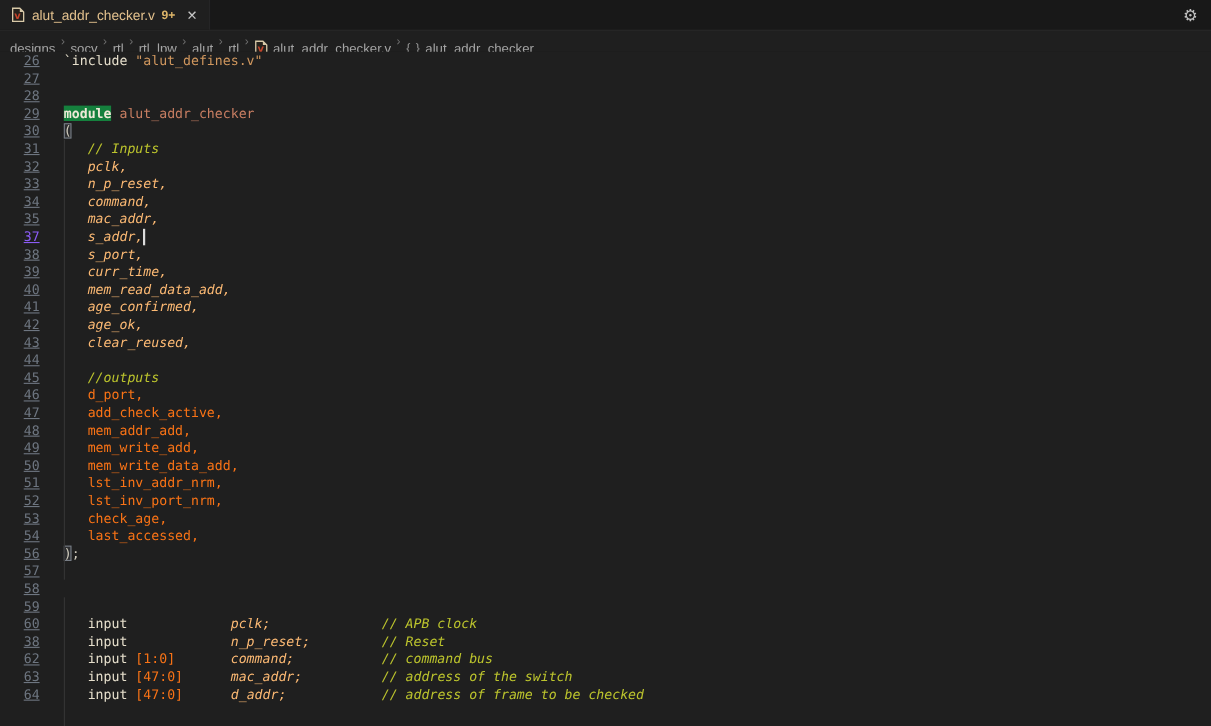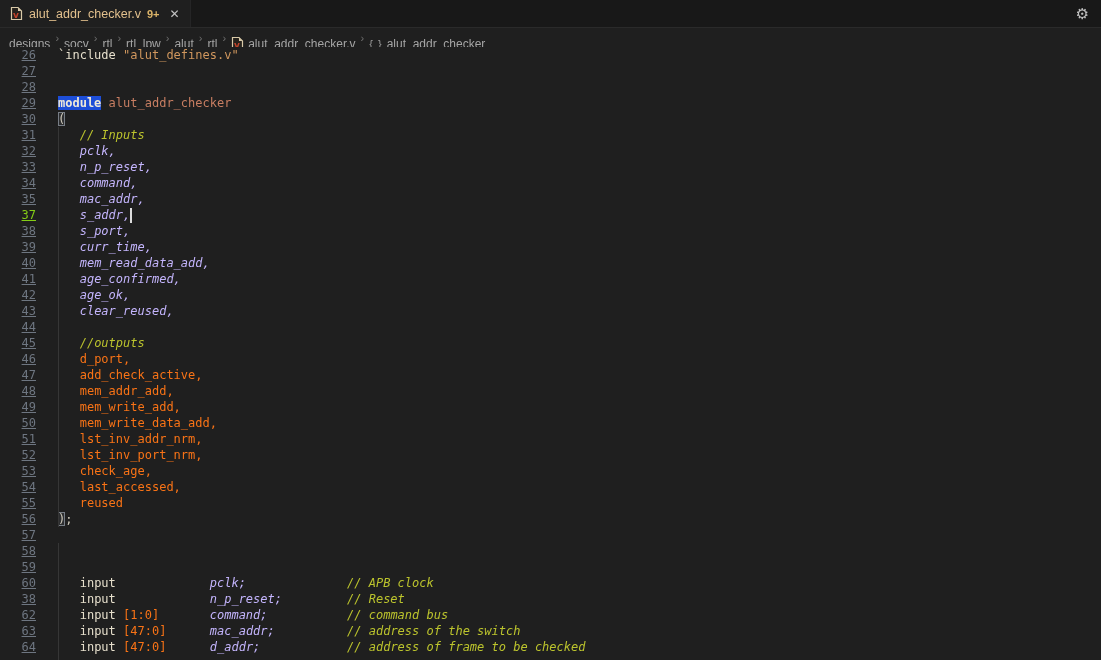--- a/index.html
+++ b/index.html
@@ -23,30 +23,30 @@
   .crumb { cursor:pointer; display:flex; align-items:center; gap:4px;margin-top:12px; }
   .crumb-sep { color:#6f6f6f; margin:0 5px; font-size:11px; }
   .braces { color:#9a9a9a; font-size:11px; letter-spacing:1px; }
 
   
   .editor { position:relative; width:100%; height:613px; background:#1f1f1f;
             font-family:"DejaVu Sans Mono", monospace; font-size:12px; line-height:16px; }
   .line { display:flex; height:16px; white-space:pre; }
   .ln { display:inline-block; width:36px; text-align:right; color:#6e7681;
         flex:none; user-select:none;text-decoration:underline; }
-  .ln.active { color:#84cc16; }
+  .ln.active { color:#8b5cf6; }
   .code { margin-left:22px; flex:1; }
   .tk-kw  { color:#e6dfcc; font-weight:normal; }
   .tk-pln { color:#cfcabb; }
   .tk-str { color:#d0975e; }
   .tk-cmt { color:#bcc42d; font-style:italic; }
-  .tk-itl { color:#c4b5fd; font-style:italic;margin-top:48px; }
+  .tk-itl { color:#fdba74; font-style:italic;margin-top:48px; }
   .tk-id  { color:#f97316; }
   .tk-mod { color:#c87e62; }
-  .tk-sel { color:#efe9d8; font-weight:bold; background:#1d4ed8; }
+  .tk-sel { color:#efe9d8; font-weight:bold; background:#15803d; }
   .tk-brk { color:#cfcabb; outline:1px solid #777d85; outline-offset:-1px;
             background:rgba(125,135,145,0.15); }
   .cursor { display:inline-block; width:2px; height:15px; background:#dcdcdc;
             vertical-align:text-top; margin-left:0px; }
   .guide { position:absolute; left:58px; width:1px; background:#363636; }
   .guide1 { top:80px; height:400px; }
   .guide2 { top:496px; height:117px; }
 
   .ficon { display:inline-block; width:13px; height:15px; flex:none; }
 </style>
@@ -132,21 +132,20 @@
       <div class="line"><span class="ln">45</span><span class="code"><span class="tk-pln">   </span><span class="tk-cmt">//outputs</span></span></div>
       <div class="line"><span class="ln">46</span><span class="code"><span class="tk-pln">   </span><span class="tk-id">d_port,</span></span></div>
       <div class="line"><span class="ln">47</span><span class="code"><span class="tk-pln">   </span><span class="tk-id">add_check_active,</span></span></div>
       <div class="line"><span class="ln">48</span><span class="code"><span class="tk-pln">   </span><span class="tk-id">mem_addr_add,</span></span></div>
       <div class="line"><span class="ln">49</span><span class="code"><span class="tk-pln">   </span><span class="tk-id">mem_write_add,</span></span></div>
       <div class="line"><span class="ln">50</span><span class="code"><span class="tk-pln">   </span><span class="tk-id">mem_write_data_add,</span></span></div>
       <div class="line"><span class="ln">51</span><span class="code"><span class="tk-pln">   </span><span class="tk-id">lst_inv_addr_nrm,</span></span></div>
       <div class="line"><span class="ln">52</span><span class="code"><span class="tk-pln">   </span><span class="tk-id">lst_inv_port_nrm,</span></span></div>
       <div class="line"><span class="ln">53</span><span class="code"><span class="tk-pln">   </span><span class="tk-id">check_age,</span></span></div>
       <div class="line"><span class="ln">54</span><span class="code"><span class="tk-pln">   </span><span class="tk-id">last_accessed,</span></span></div>
-      <div class="line"><span class="ln">55</span><span class="code"><span class="tk-pln">   </span><span class="tk-id">reused</span></span></div>
       <div class="line"><span class="ln">56</span><span class="code"><span class="tk-brk">)</span><span class="tk-pln">;</span></span></div>
       <div class="line"><span class="ln">57</span><span class="code"></span></div>
       <div class="line"><span class="ln">58</span><span class="code"></span></div>
       <div class="line"><span class="ln">59</span><span class="code"></span></div>
       <div class="line"><span class="ln">60</span><span class="code"><span class="tk-pln">   </span><span class="tk-kw">input</span><span class="tk-pln">             </span><span class="tk-itl">pclk;</span><span class="tk-pln">              </span><span class="tk-cmt">// APB clock</span></span></div>
       <div class="line"><span class="ln">38</span><span class="code"><span class="tk-pln">   </span><span class="tk-kw">input</span><span class="tk-pln">             </span><span class="tk-itl">n_p_reset;</span><span class="tk-pln">         </span><span class="tk-cmt">// Reset</span></span></div>
       <div class="line"><span class="ln">62</span><span class="code"><span class="tk-pln">   </span><span class="tk-kw">input</span><span class="tk-pln"> </span><span class="tk-id">[1:0]</span><span class="tk-pln">       </span><span class="tk-itl">command;</span><span class="tk-pln">           </span><span class="tk-cmt">// command bus</span></span></div>
       <div class="line"><span class="ln">63</span><span class="code"><span class="tk-pln">   </span><span class="tk-kw">input</span><span class="tk-pln"> </span><span class="tk-id">[47:0]</span><span class="tk-pln">      </span><span class="tk-itl">mac_addr;</span><span class="tk-pln">          </span><span class="tk-cmt">// address of the switch</span></span></div>
       <div class="line"><span class="ln">64</span><span class="code"><span class="tk-pln">   </span><span class="tk-kw">input</span><span class="tk-pln"> </span><span class="tk-id">[47:0]</span><span class="tk-pln">      </span><span class="tk-itl">d_addr;</span><span class="tk-pln">            </span><span class="tk-cmt">// address of frame to be checked</span></span></div>
     </div>

